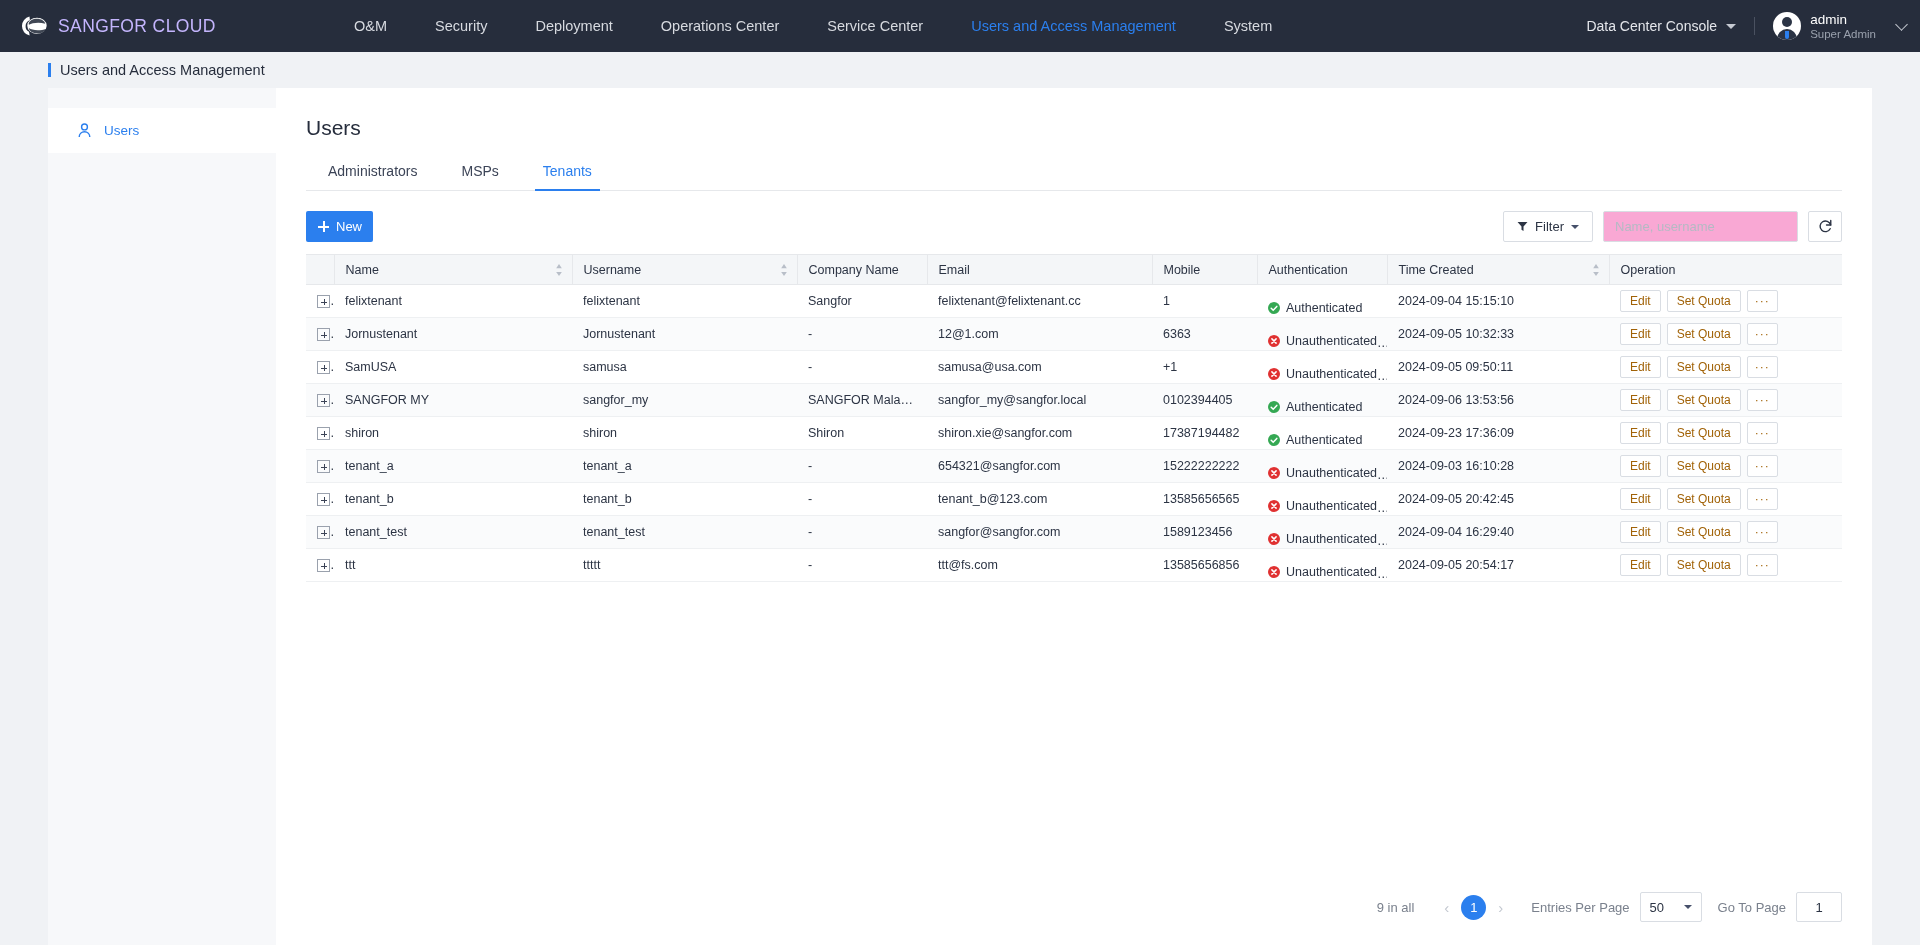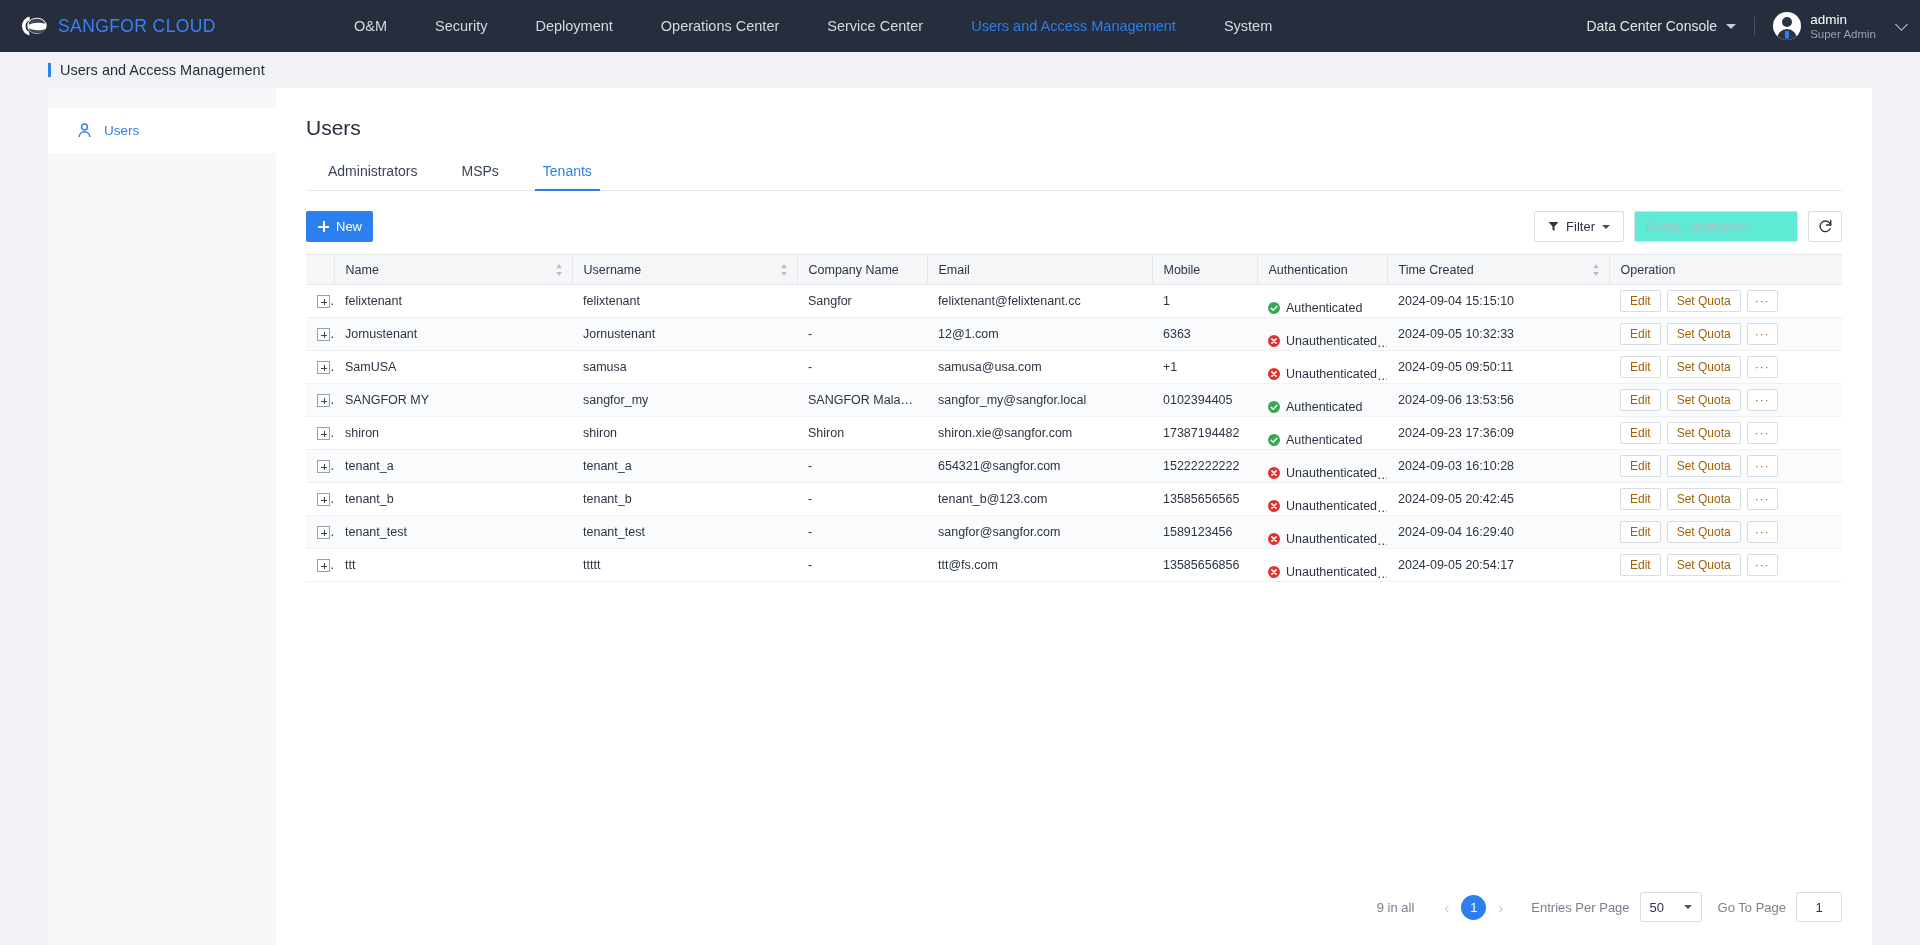--- a/index.html
+++ b/index.html
@@ -11,21 +11,21 @@
     -webkit-font-smoothing: antialiased;
   }
 
   
   #topnav {
     height: 52px; background: #262d3c; display: flex; align-items: center;
     position: relative; color: #fff;
   }
   .brand { display: flex; align-items: center; gap: 10px; padding-left: 18px; width: 330px; }
   .brand-logo { width: 30px; height: 26px; display:block; }
-  .brand-text { font-size: 17.5px; letter-spacing: .4px; color: #3b82f6; text-align: center; }
+  .brand-text { font-size: 17.5px; letter-spacing: .4px; color: #c4b5fd; text-align: center; }
 
   .navmenu { display: flex; align-items: center; gap: 0px; }
   .navmenu a {
     font-size: 14.5px; color: #d7dae0; text-decoration: none;
     padding: 0 24px; line-height: 52px; white-space: nowrap;
   }
   .navmenu a.active { color: #2b7fee; }
 
   .topright { position: absolute; right: 14px; top: 0; height: 52px; display: flex; align-items: center; }
   .dc-console { display: flex; align-items: center; gap: 9px; font-size: 14px; color: #e4e6eb; }
@@ -81,21 +81,21 @@
 
   .toolbar-right { margin-left: auto; display: flex; align-items: center; gap: 10px; }
   .btn-filter {
     height: 31px; border: 1px solid #d9dde3; background: #fff; border-radius: 2px;
     font-size: 13px; color: #2c3444; display: inline-flex; align-items: center; gap: 7px;
     padding: 0 13px; cursor: pointer; font-family: "Liberation Sans", sans-serif;
   }
   .funnel { width: 11px; height: 11px; display:block; }
   .caret-sm { width:0;height:0;border-left:4px solid transparent;border-right:4px solid transparent;border-top:4px solid #46506a; }
   .searchbox {
-    width: 164px; height: 31px; border: 1px solid #d9dde3; border-radius: 2px; background:#5eead4;
+    width: 195px; height: 31px; border: 1px solid #d9dde3; border-radius: 2px; background:#f9a8d4;
     display: flex; align-items: center; padding: 0 9px 0 11px;
   }
   .searchbox input {
     border: none; outline: none; flex: 1; font-size: 13px; color: #2c3444;
     font-family: "Liberation Sans", sans-serif; background: transparent;
   }
   .searchbox input::placeholder { color: #b4bac4; }
   .btn-refresh {
     width: 34px; height: 31px; border: 1px solid #d9dde3; border-radius: 2px; background: #fff;
     display: inline-flex; align-items: center; justify-content: center; cursor: pointer;

